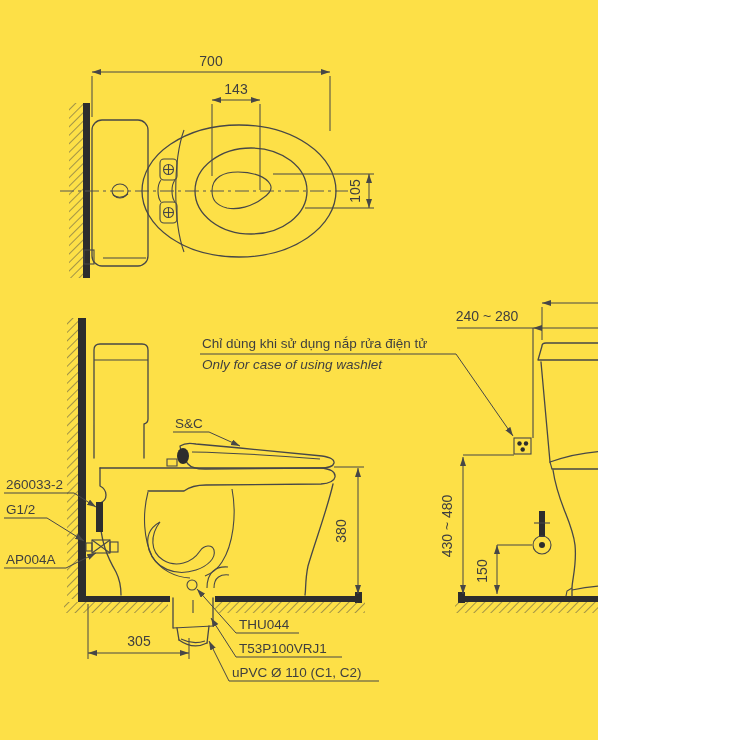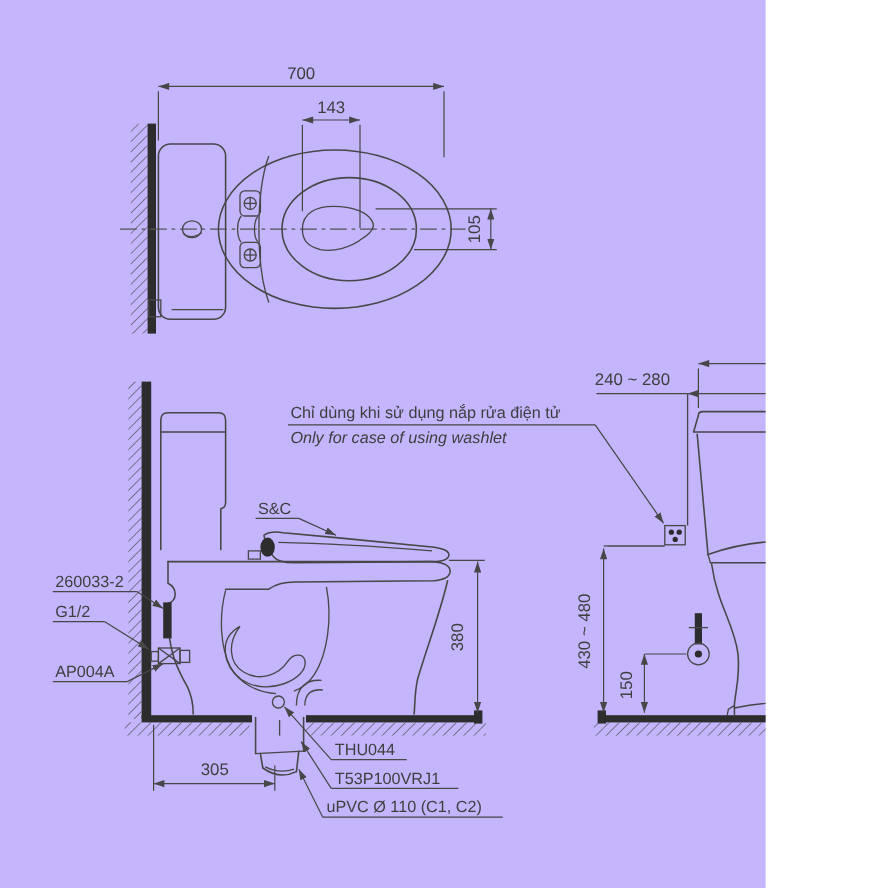--- a/index.html
+++ b/index.html
@@ -1,16 +1,16 @@
 <!DOCTYPE html>
 <html><head>
 <meta charset="utf-8">
 <style>
   html,body{margin:0;padding:0;background:#ffffff;}
-  .stage{position:relative;width:598px;height:740px;background:#c4b5fd;overflow:hidden;padding-left:40px;}
+  .stage{position:relative;width:598px;height:740px;background:#fde047;overflow:hidden;}
   svg{display:block;}
   .ln{stroke:#474747;stroke-width:1.3;fill:none;stroke-linecap:round;stroke-linejoin:round;}
   .ln2{stroke:#474747;stroke-width:1.1;fill:none;}
   .dim{stroke:#474747;stroke-width:1;fill:none;}
   .cl{stroke:#555;stroke-width:1;fill:none;stroke-dasharray:14 4 3 4;}
   .dark{fill:#2d2d2d;stroke:none;}
   .t{font-family:"Liberation Sans",sans-serif;font-size:14px;fill:#3f3f3f;}
   .t13{font-family:"Liberation Sans",sans-serif;font-size:13.5px;fill:#3f3f3f;}
   .ti{font-family:"Liberation Sans",sans-serif;font-size:13.5px;font-style:italic;fill:#3f3f3f;}
   .mid{text-anchor:middle;}

